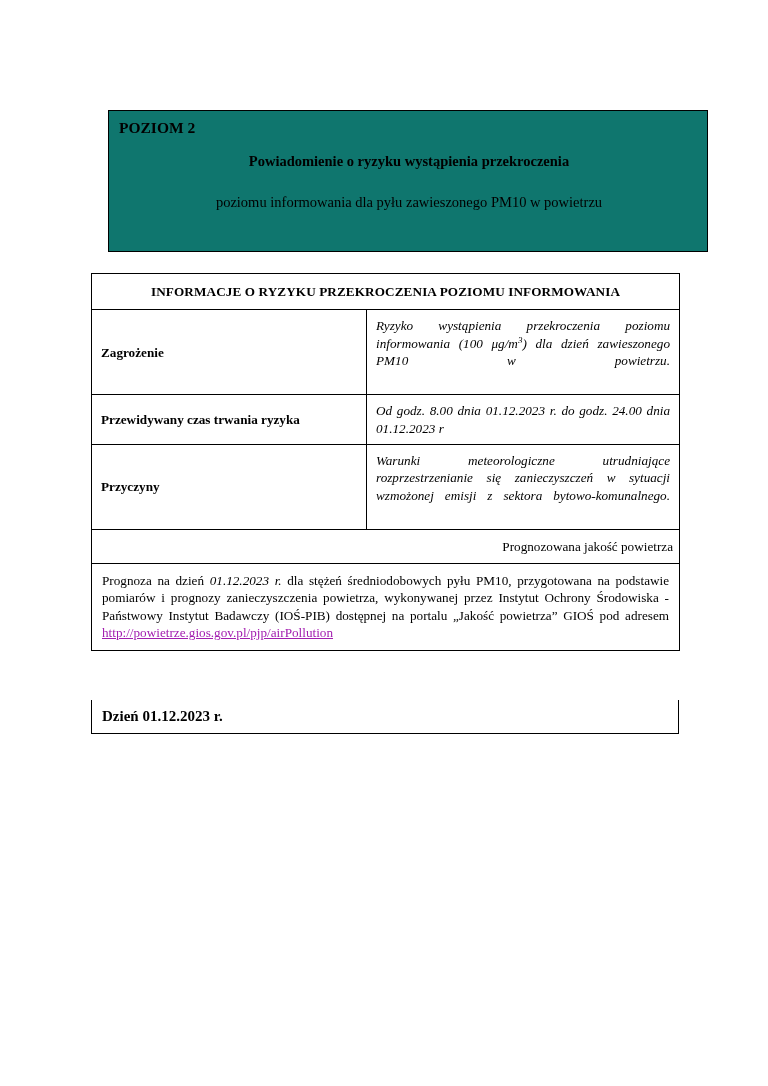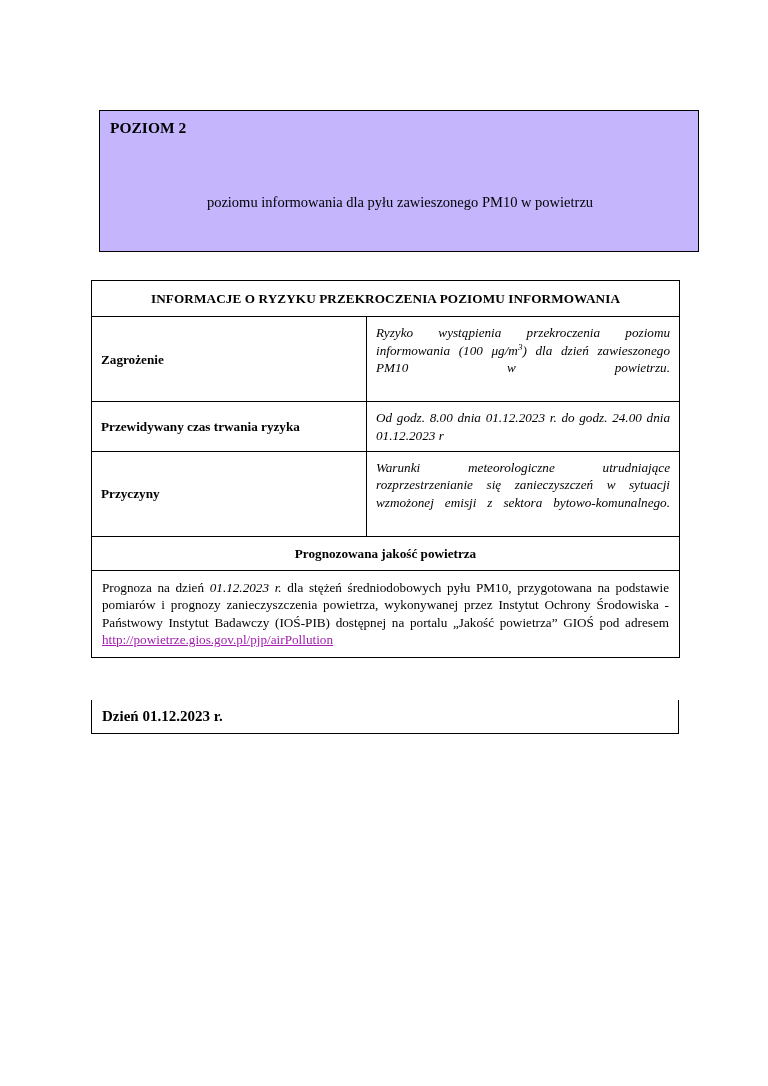--- a/index.html
+++ b/index.html
@@ -28,24 +28,24 @@
     text-align: center;
     font-size: 14.5px;
     font-weight: bold;
     letter-spacing: 0.2px;
   }
 
   
   .banner {
     position: absolute;
     top: 110px;
-    left: 99px;
+    left: 108px;
     width: 600px;
     height: 142px;
-    background: #c4b5fd;
+    background: #0f766e;
     border: 1px solid #000000;
     box-sizing: border-box;
     padding-left: 24px;
   }
   .banner-level {
     position: absolute;
     top: 8px;
     left: 10px;
     font-size: 15.5px;
     font-weight: bold;
@@ -65,21 +65,21 @@
     left: 0;
     width: 600px;
     text-align: center;
     font-size: 14.5px;
     font-weight: normal;
   }
 
   
   .info-table {
     position: absolute;
-    top: 280px;
+    top: 273px;
     left: 91px;
     width: 588px;
     border-collapse: collapse;
     table-layout: fixed;
   }
   .info-table td {
     border: 1px solid #000000;
     padding: 7px 9px;
     vertical-align: middle;
     font-size: 13.2px;
@@ -103,22 +103,22 @@
   }
   .value-cell.justify-all {
     text-align: justify;
   }
   .value-cell.justify-all::after {
     content: "";
     display: inline-block;
     width: 100%;
   }
   .subhdr-cell {
-    text-align: center;
-    font-weight: bold;
+    text-align: right;
+    font-weight: normal;
     font-size: 13.3px;
     padding: 8px 6px !important;
   }
   .para-cell {
     text-align: justify;
     font-size: 13.2px;
     line-height: 1.45;
     padding: 8px 10px !important;
   }
   .para-cell .ital {
@@ -158,20 +158,21 @@
   }
 </style>
 </head>
 <body>
 
 <div class="page">
 
 
   <div class="banner">
     <div class="banner-level">POZIOM 2</div>
+    <div class="banner-line1">Powiadomienie o ryzyku wystąpienia przekroczenia</div>
     <div class="banner-line2">poziomu informowania dla pyłu zawieszonego PM10 w powietrzu</div>
   </div>
 
   <table class="info-table">
     <colgroup>
       <col style="width:275px">
       <col style="width:313px">
     </colgroup>
     <tbody>
       <tr>

